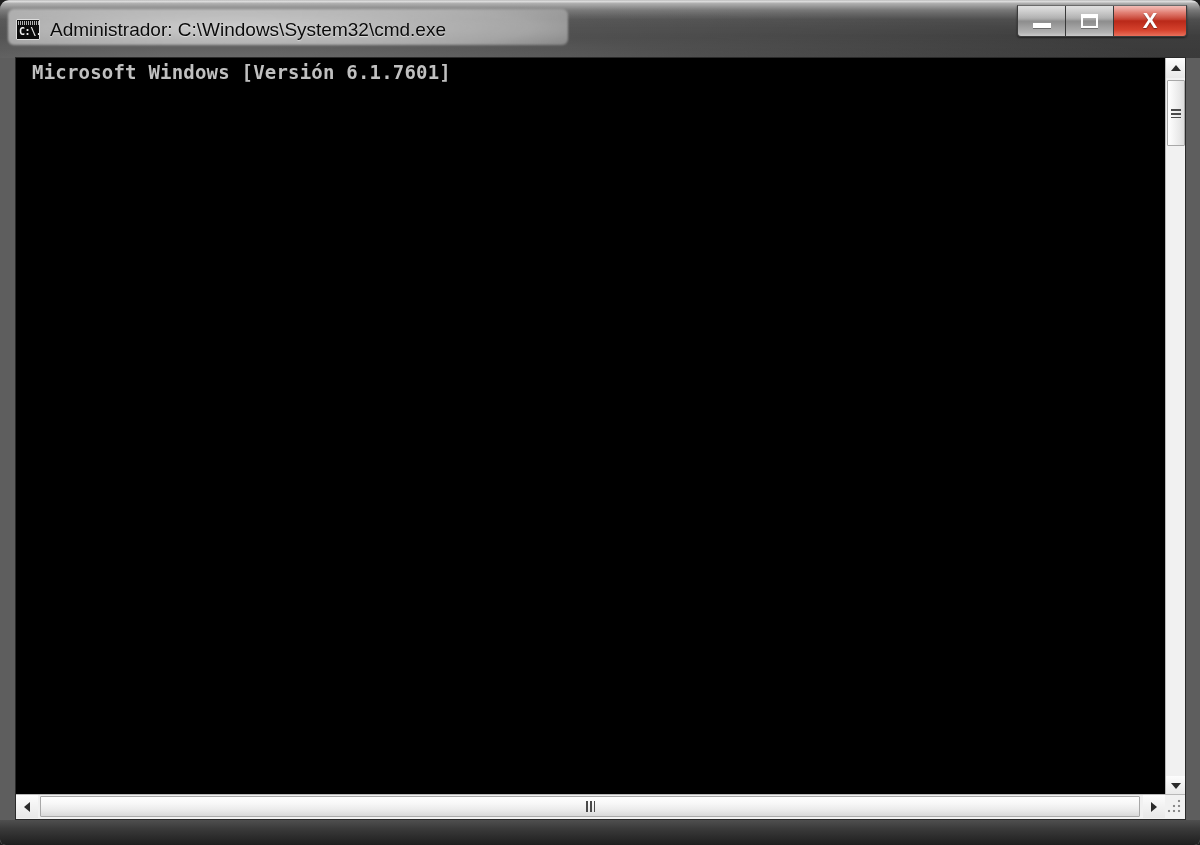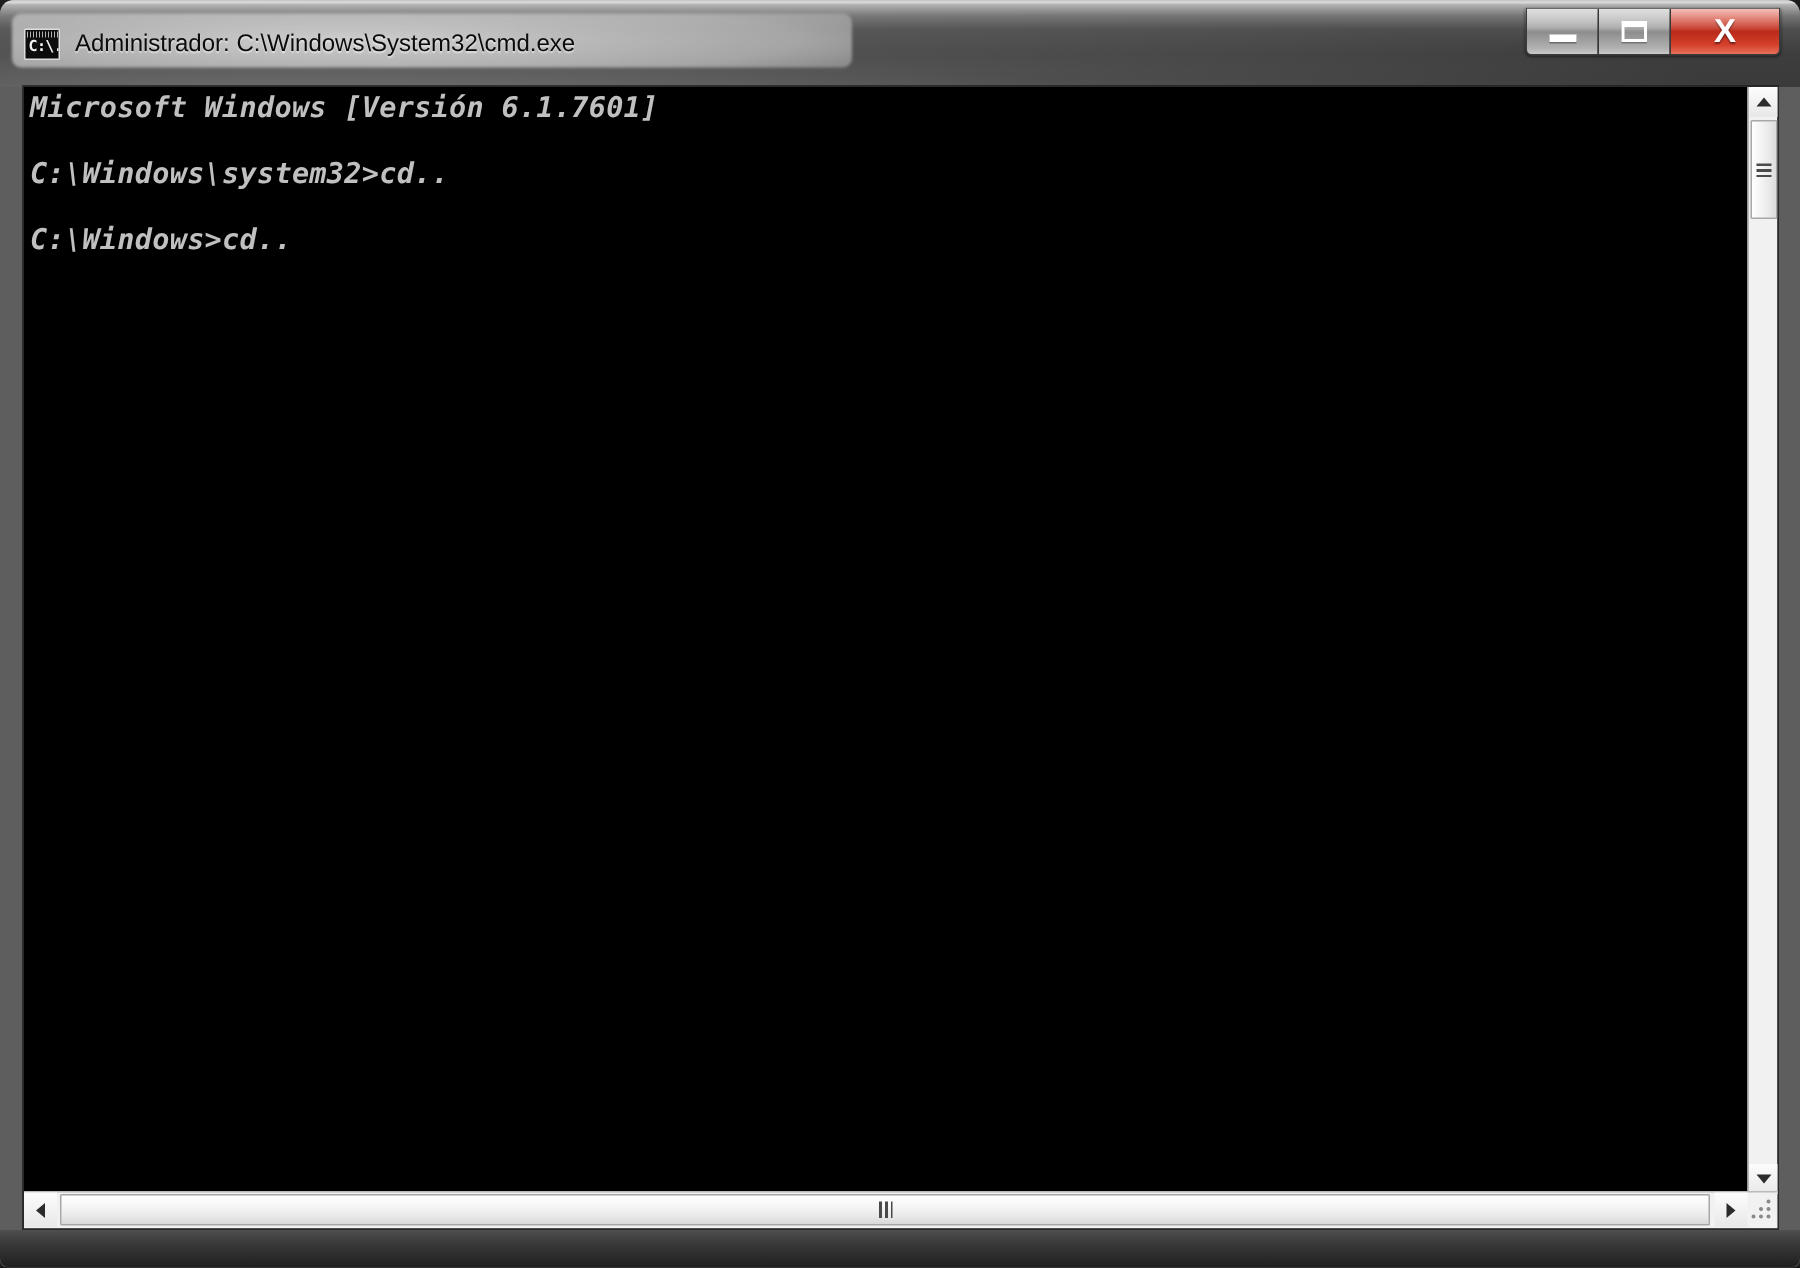--- a/index.html
+++ b/index.html
@@ -105,21 +105,21 @@
     white-space: nowrap;
   }
 
   
   #caption-text {
     position: absolute;
     left: 50px; top: 18px;
     height: 24px;
     line-height: 24px;
     font-family: "Liberation Sans", sans-serif;
-    font-size: 16px;
+    font-size: 19px;
     color: #0b0b0b;
     white-space: nowrap;
     text-shadow: 0 1px 1px rgba(255,255,255,0.55);
   }
 
   
   #win-controls {
     position: absolute;
     right: 13px; top: 5px;
     height: 32px;
@@ -199,22 +199,21 @@
   }
 
   
   #console {
     position: absolute;
     left: 0; top: 0;
     width: 1151px;
     height: 738px;
     background: #000000;
     overflow: hidden;
-    padding: 3px 0 0 4px;
-    font-style: italic;
+    padding: 3px 0 0 16px;
   }
   .term-line {
     color: #c0c0c0;
     font-family: "DejaVu Sans Mono", "Liberation Mono", monospace;
     font-size: 19px;
     font-weight: bold;
     line-height: 22px;
     letter-spacing: 0.2px;
     white-space: pre;
     height: 22px;
@@ -361,23 +360,21 @@
     <div class="ctl close">
       <div class="glyph-close">X</div>
     </div>
   </div>
 
   <div id="client">
 
     <div id="console">
       <div class="term-line">Microsoft Windows [Versión 6.1.7601]</div>
       <div class="term-line blank"></div>
-      <div class="term-line">C:\Windows\system32&gt;cd..</div>
       <div class="term-line blank"></div>
-      <div class="term-line">C:\Windows&gt;cd..</div>
       <div class="term-line blank"></div>
     </div>
 
     <div id="vscroll">
       <div class="sb-btn up">
         <div class="arrow up"></div>
       </div>
       <div id="vthumb">
         <div class="grip"></div>
       </div>

